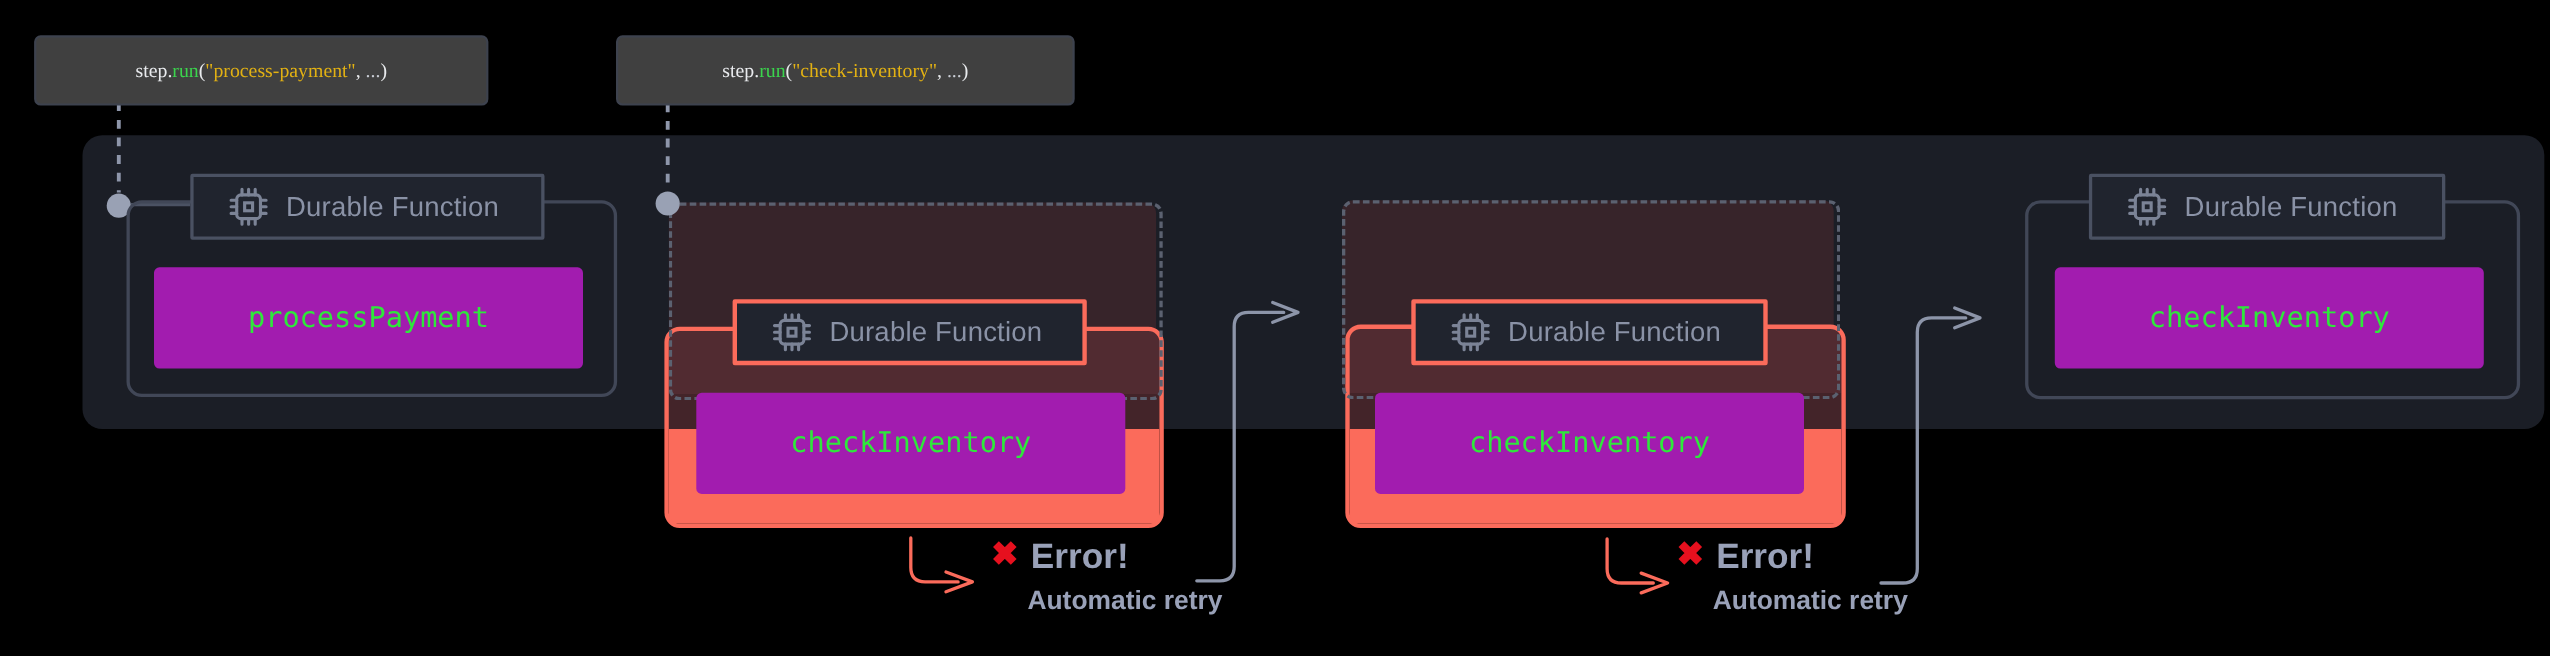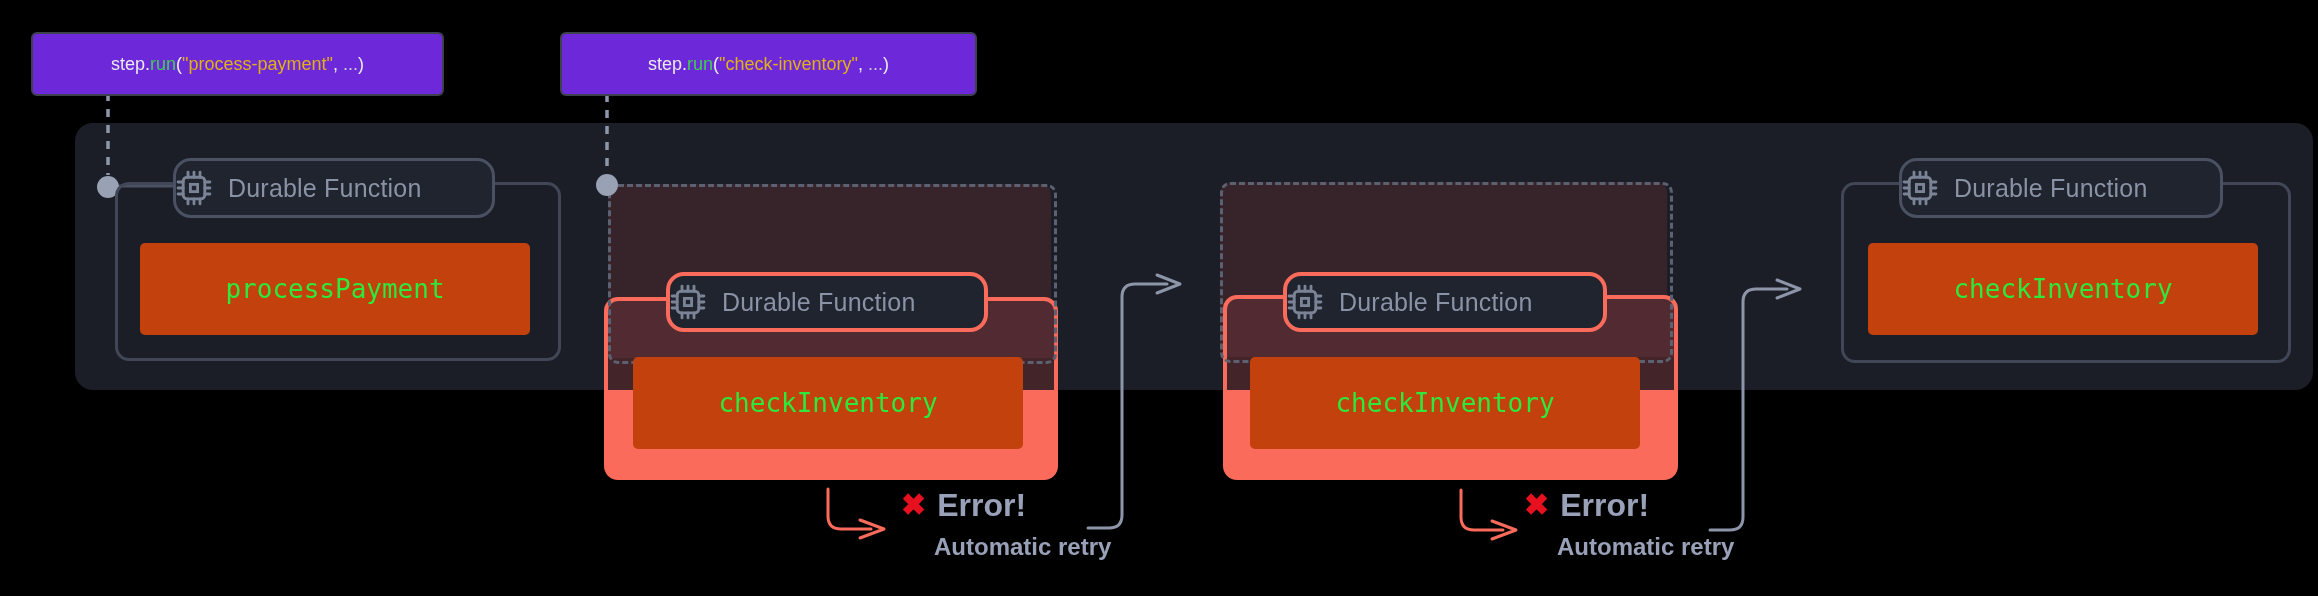--- a/index.html
+++ b/index.html
@@ -6,23 +6,23 @@
   .canvas{
     position:relative;width:2318px;height:596px;background:#000;overflow:hidden;
     font-family:"Liberation Sans",sans-serif;
   }
   .panel{
     position:absolute;left:75px;top:123px;width:2238px;height:267px;
     background:#1b1e26;border-radius:18px;
   }
   
   .code-label{
-    position:absolute;height:60px;background:#6d28d9;border:2px solid #3d424e;
+    position:absolute;height:60px;background:#404040;border:2px solid #3d424e;
     border-radius:6px;display:flex;align-items:center;justify-content:center;
-    font-family:Liberation Sans, sans-serif;font-size:18px;white-space:pre;
+    font-family:Liberation Serif, serif;font-size:18px;white-space:pre;
   }
   .code-label .t-plain{color:#e9ebee;}
   .code-label .t-fn{color:#3bd44d;}
   .code-label .t-str{color:#e2b113;}
   .code-label .t-dim{color:#c9cdd5;}
   .code-1{left:31px;top:32px;width:409px;}
   .code-2{left:560px;top:32px;width:413px;}
   
   .gray-box{
     position:absolute;border:3px solid #414757;border-radius:14px;background:transparent;
@@ -39,34 +39,34 @@
   .red-box.r2{
     left:604px;top:297px;width:446px;height:175px;
     background:linear-gradient(180deg,#512b31 0px,#512b31 57px,#432429 57px,#432429 89px,#fb6b5b 89px);
   }
   .red-box.r3{
     left:1223px;top:295px;width:447px;height:177px;
     background:linear-gradient(180deg,#512b31 0px,#512b31 58px,#432429 58px,#432429 91px,#fb6b5b 91px);
   }
   
   .badge{
-    position:absolute;height:60px;border-radius:18px;background:#20242e;
-    display:flex;align-items:center;box-sizing:border-box;
+    position:absolute;height:60px;border-radius:2px;background:#20242e;
+    display:flex;align-items:center;padding-left:32px;box-sizing:border-box;
     color:#8a92a6;font-size:25px;letter-spacing:.2px;
   }
   .badge .chip{width:36px;height:36px;margin-right:16px;color:#7b8396;flex:none;}
   .badge.gray{border:3px solid #4a5162;}
   .badge.red{border:4px solid #fb6b5b;}
   .badge.b1{left:173px;top:158px;width:322px;}
   .badge.b2{left:666px;top:272px;width:322px;}
   .badge.b3{left:1283px;top:272px;width:324px;}
   .badge.b4{left:1899px;top:158px;width:324px;}
   
   .black-box{
-    position:absolute;width:390px;height:92px;background:#c2410c;border-radius:5px;
+    position:absolute;width:390px;height:92px;background:#a21caf;border-radius:5px;
     display:flex;align-items:center;justify-content:center;
     font-family:"DejaVu Sans Mono",monospace;font-size:26px;color:#2ee83b;
   }
   .black-box.f1{left:140px;top:243px;}
   .black-box.f2{left:633px;top:357px;}
   .black-box.f3{left:1250px;top:357px;}
   .black-box.f4{left:1868px;top:243px;}
   
   .error-group{position:absolute;color:#99a1b8;font-weight:bold;}
   .error-row{display:flex;align-items:center;gap:11px;height:30px;}

